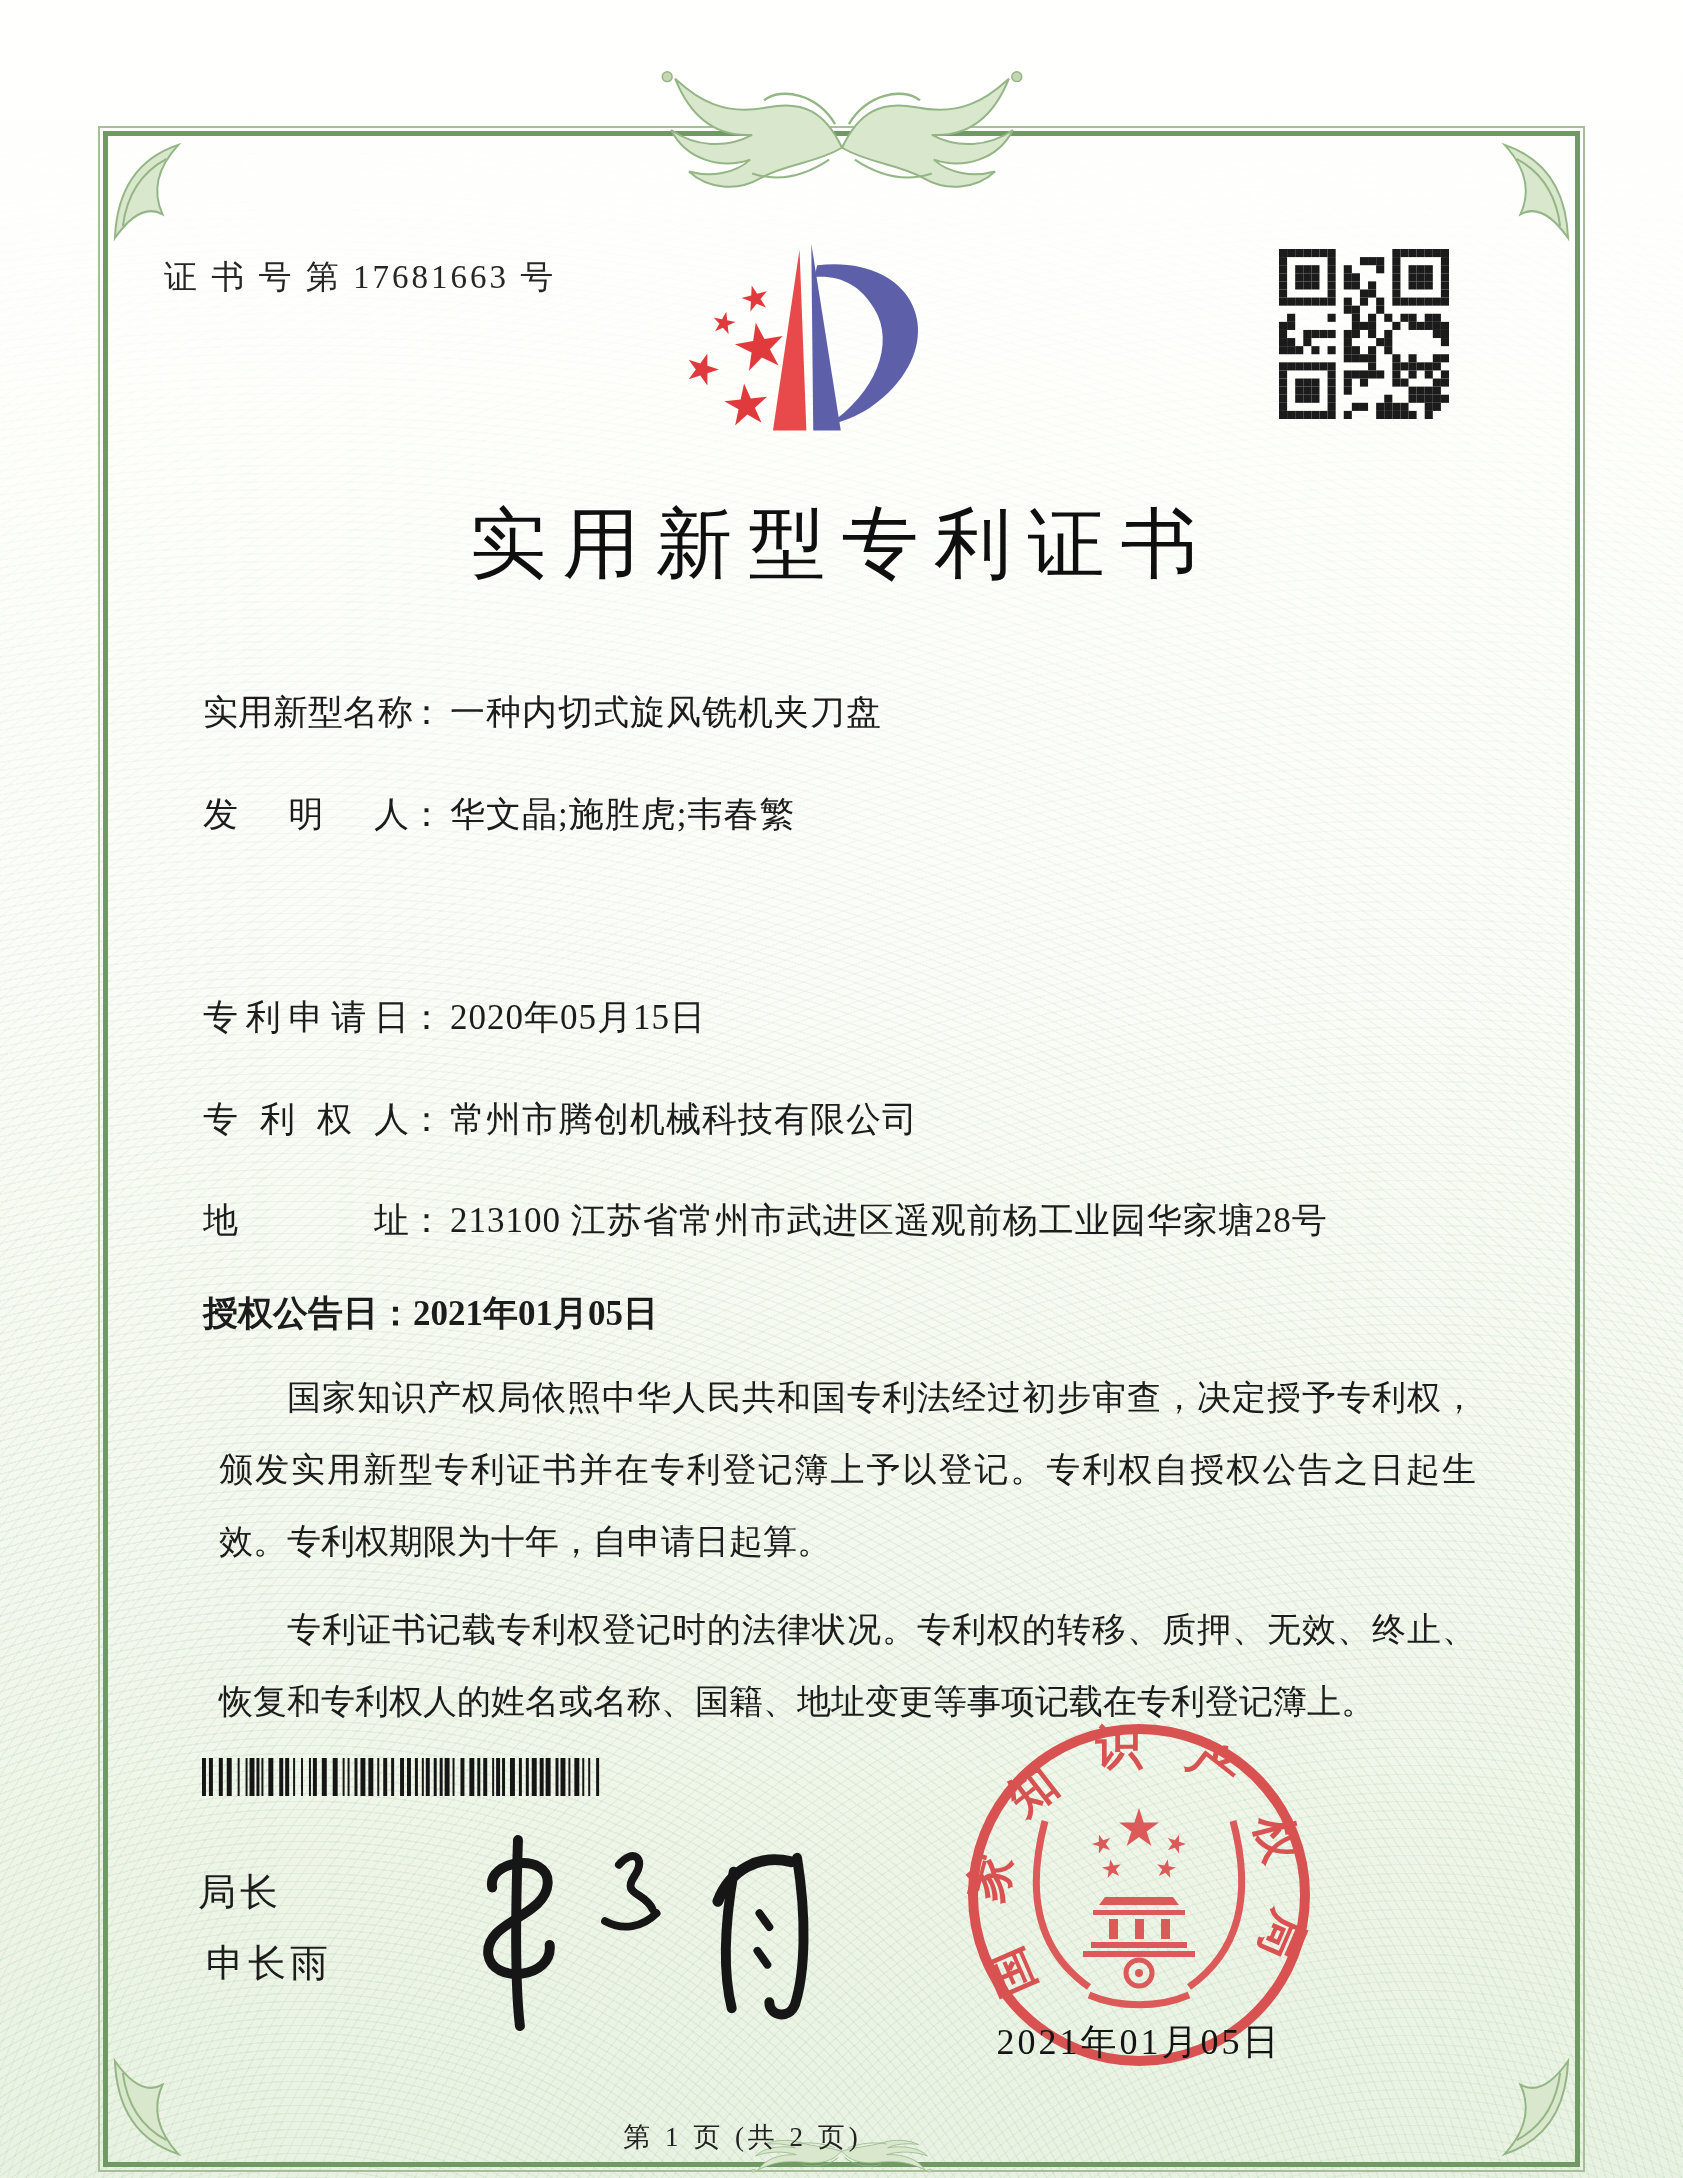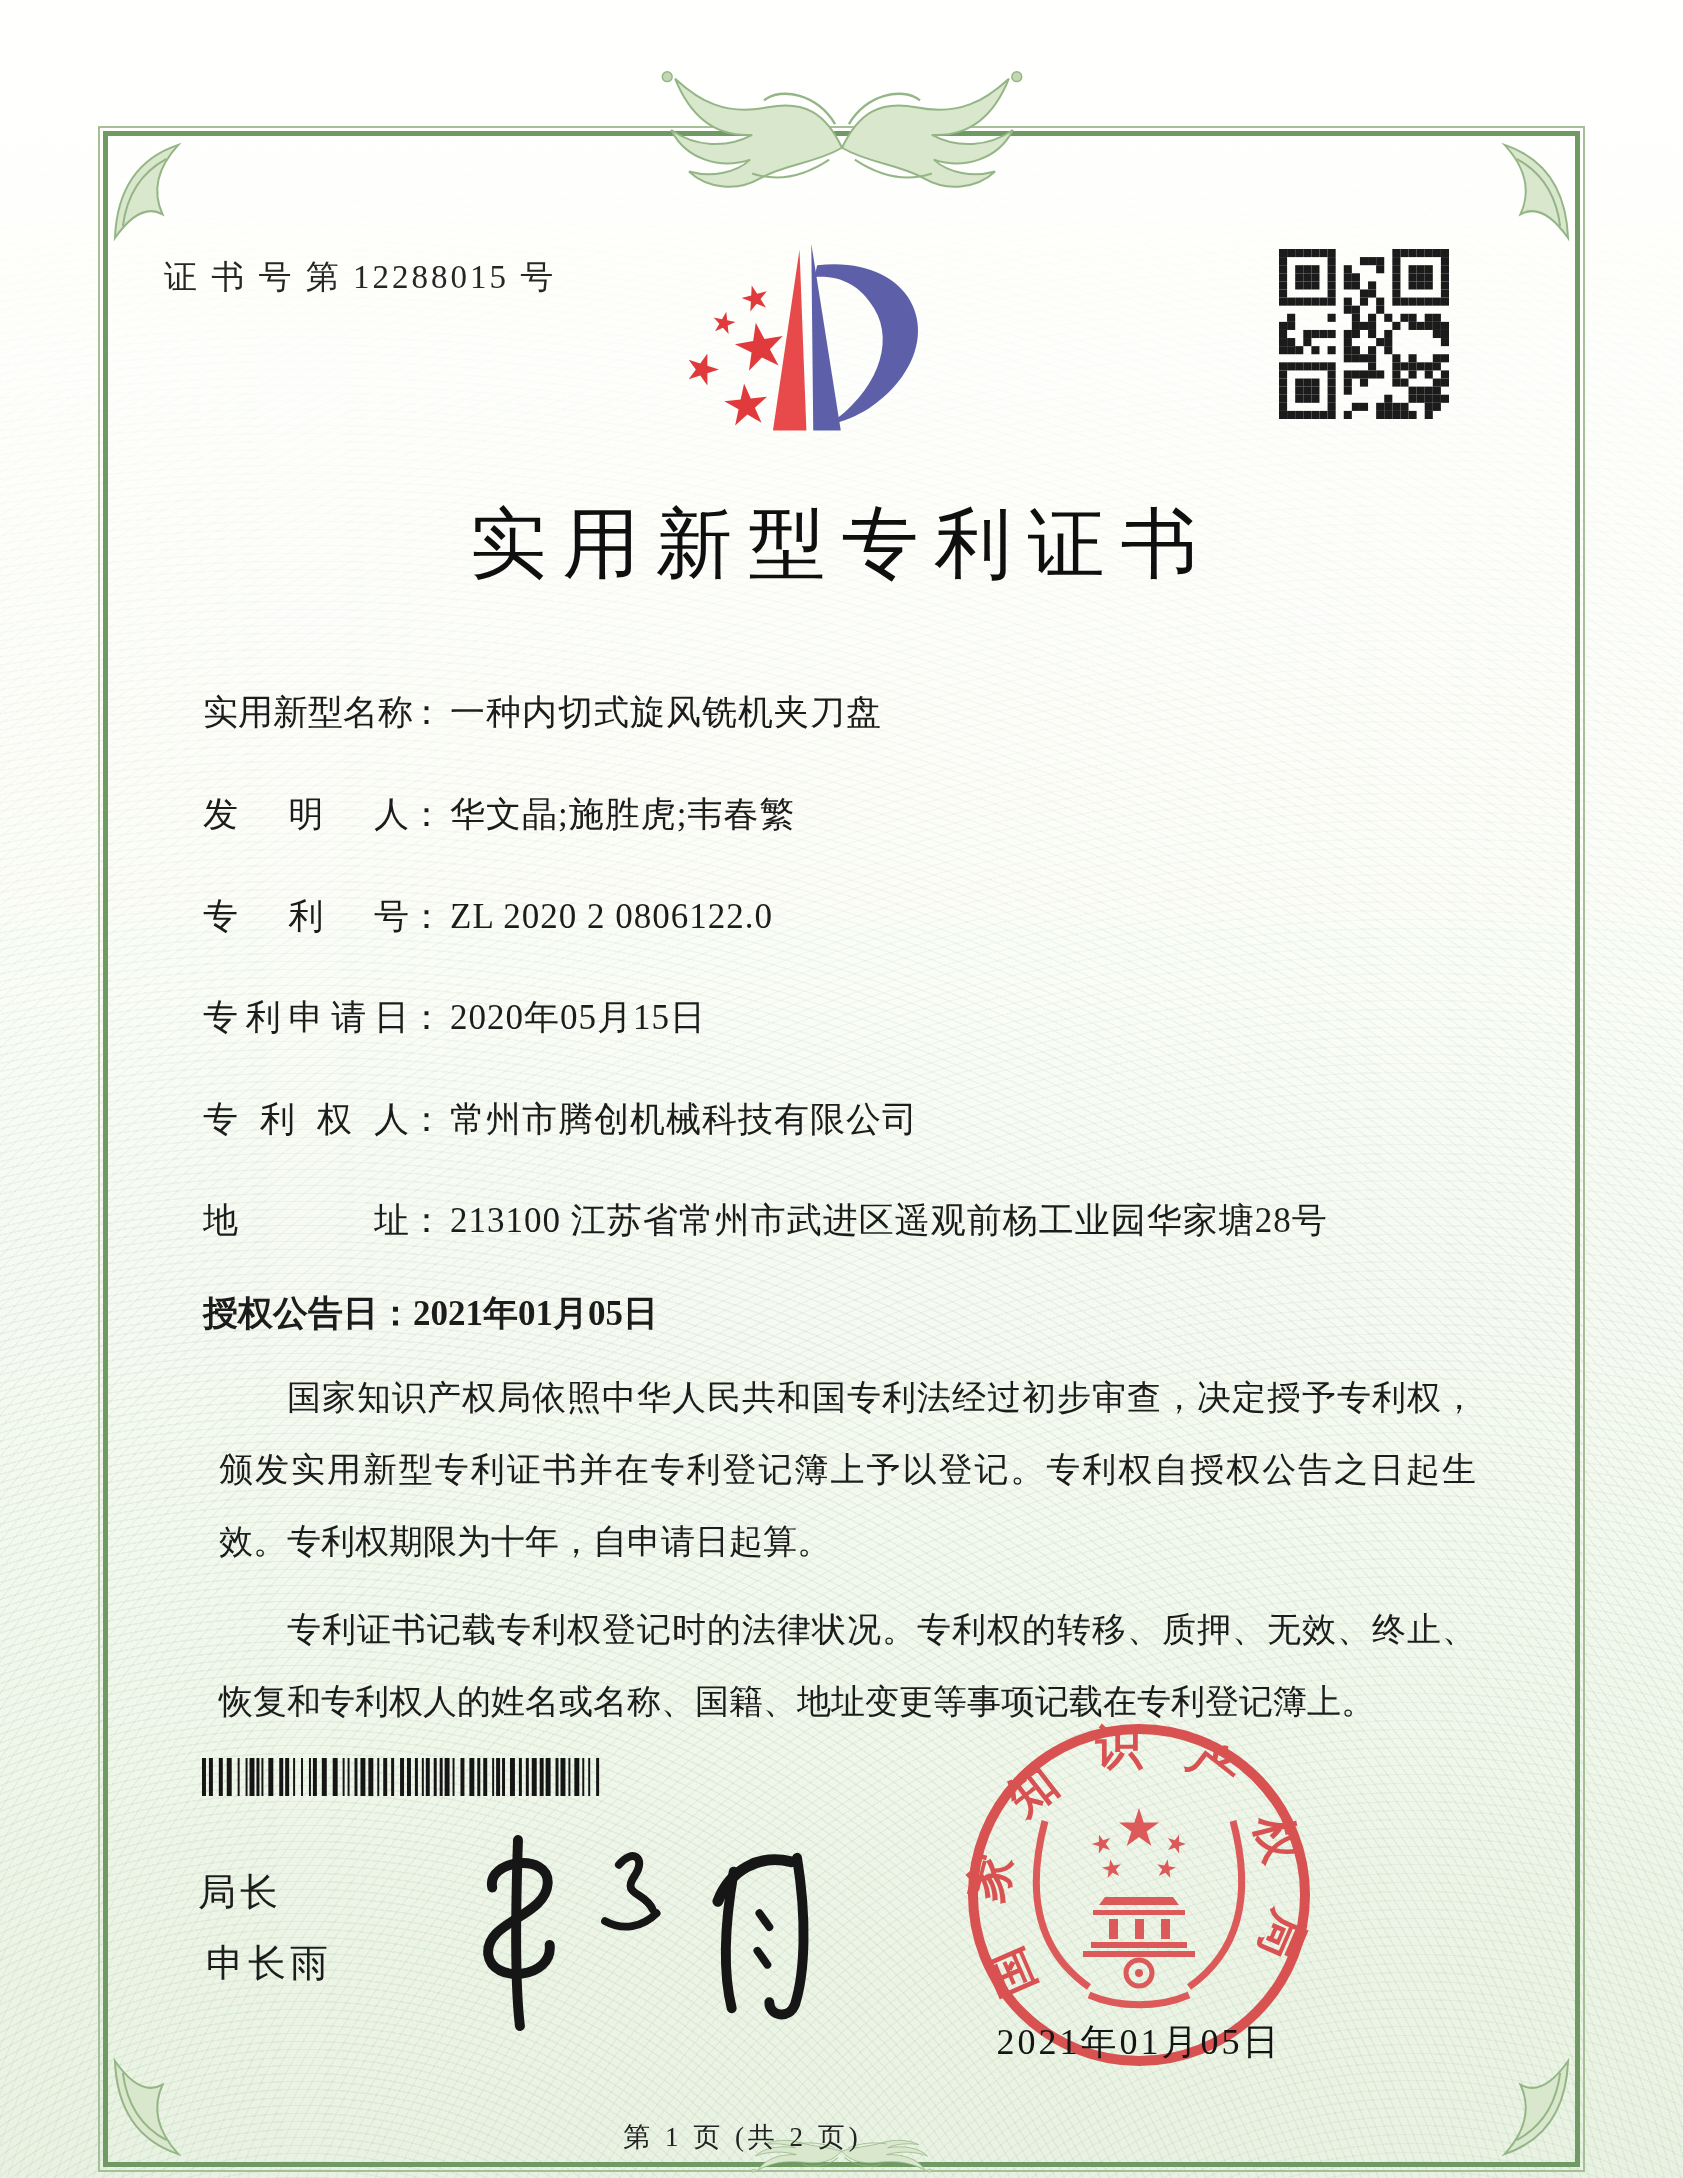--- a/index.html
+++ b/index.html
@@ -103,21 +103,21 @@
   <svg class="orn" style="left:1467px;top:2055px;width:109px;height:109px" viewBox="0 0 110 110">
       <use href="#cornercurl" transform="matrix(-1,0,0,-1,110,110)"></use>
     </svg>
   <svg class="orn" style="left:690px;top:2134px;width:303px;height:44px" viewBox="0 0 610 88">
     <g transform="matrix(1,0,0,-0.55,0,88)">
       <use href="#ornhalf"></use>
         <use href="#ornhalf" transform="matrix(-1,0,0,1,610,0)"></use>
     </g>
   </svg>
 
-  <div class="cert-no">证 书 号 第 12288015 号</div>
+  <div class="cert-no">证 书 号 第 17681663 号</div>
 
   <svg class="logo" viewBox="0 0 320 230">
     <g fill="#e03a3c">
       <use href="#star" transform="translate(115,72) rotate(-15) scale(14)"></use>
       <use href="#star" transform="translate(83,97) rotate(12) scale(12)"></use>
       <use href="#star" transform="translate(120,122) rotate(-10) scale(26)"></use>
       <use href="#star" transform="translate(61,144) rotate(18) scale(17)"></use>
       <use href="#star" transform="translate(106,181) rotate(-6) scale(23)"></use>
     </g>
     <path d="M160,22 L167,206 L133,206 Z" fill="#e8494a"></path>
@@ -351,23 +351,20 @@
     </svg>
 
   <h1 class="title">实用新型专利证书</h1>
 
   <div class="frow" style="top:689px">
     <span class="flabel">实用新型名称</span><span class="fcolon">：</span><span class="fvalue">一种内切式旋风铣机夹刀盘</span>
   </div>
   <div class="frow" style="top:791px">
     <span class="flabel">发明人</span><span class="fcolon">：</span><span class="fvalue">华文晶;施胜虎;韦春繁</span>
   </div>
-  <div class="frow" style="top:893px">
-    <span class="flabel">专利号</span><span class="fcolon">：</span><span class="fvalue">ZL 2020 2 0806122.0</span>
-  </div>
   <div class="frow" style="top:994px">
     <span class="flabel">专利申请日</span><span class="fcolon">：</span><span class="fvalue">2020年05月15日</span>
   </div>
   <div class="frow" style="top:1096px">
     <span class="flabel">专利权人</span><span class="fcolon">：</span><span class="fvalue">常州市腾创机械科技有限公司</span>
   </div>
   <div class="frow" style="top:1197px">
     <span class="flabel">地址</span><span class="fcolon">：</span><span class="fvalue">213100 江苏省常州市武进区遥观前杨工业园华家塘28号</span>
   </div>
 

